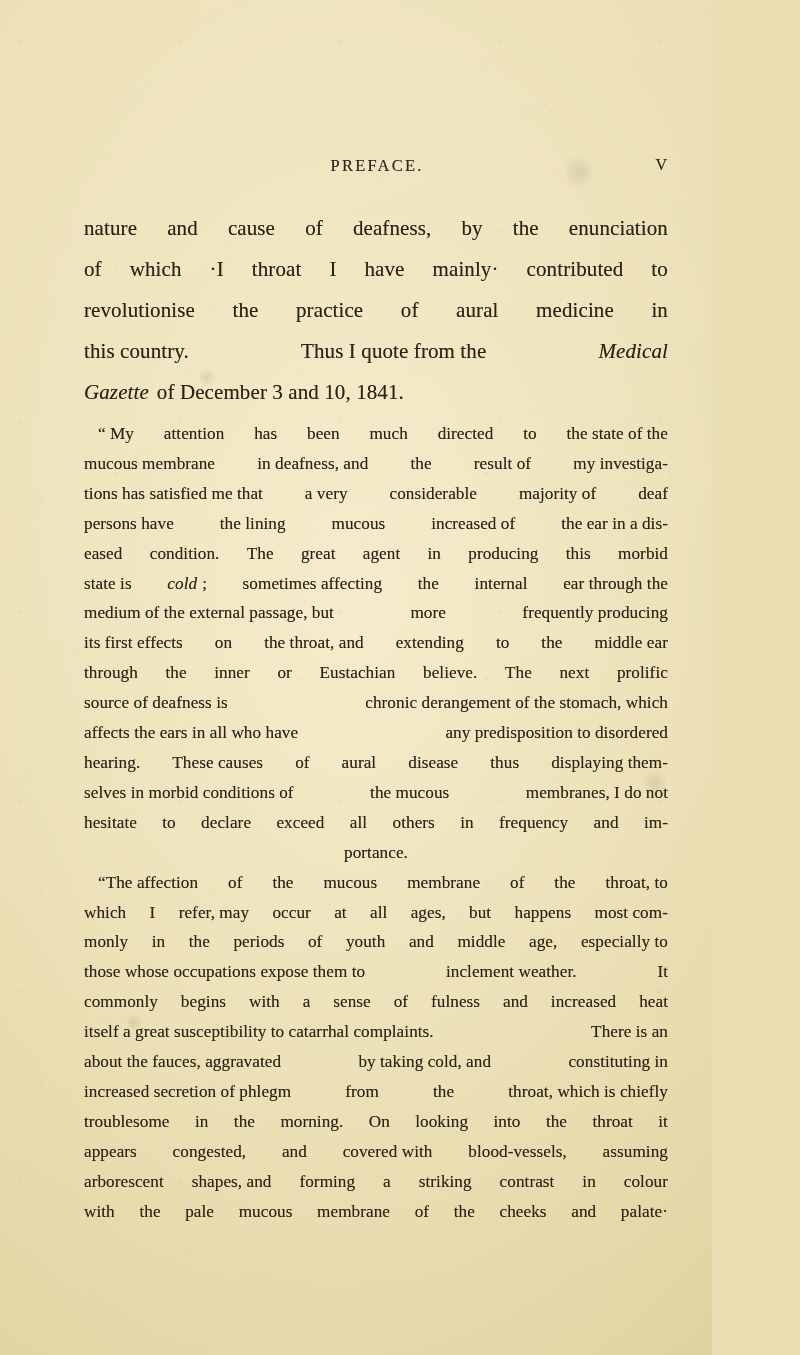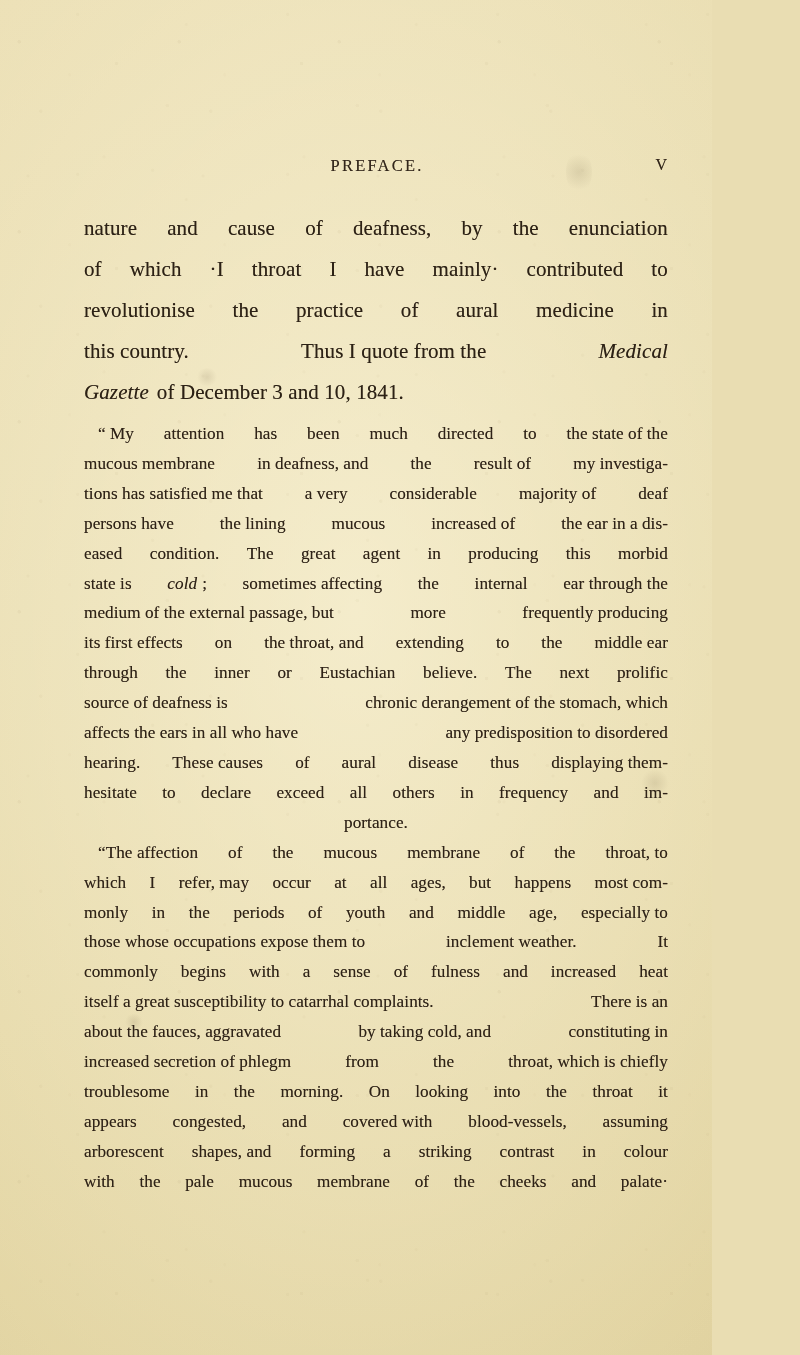--- a/index.html
+++ b/index.html
@@ -297,20 +297,25 @@
         <span class="ln">
           <span>hearing.</span>
           <span>These causes</span>
           <span>of</span>
           <span>aural</span>
           <span>disease</span>
           <span>thus</span>
           <span>displaying them-</span>
         </span>
         <span class="ln">
+          <span>selves in morbid conditions of</span>
+          <span>the mucous</span>
+          <span>membranes, I do not</span>
+        </span>
+        <span class="ln">
           <span>hesitate</span>
           <span>to</span>
           <span>declare</span>
           <span>exceed</span>
           <span>all</span>
           <span>others</span>
           <span>in</span>
           <span>frequency</span>
           <span>and</span>
           <span>im-</span>

